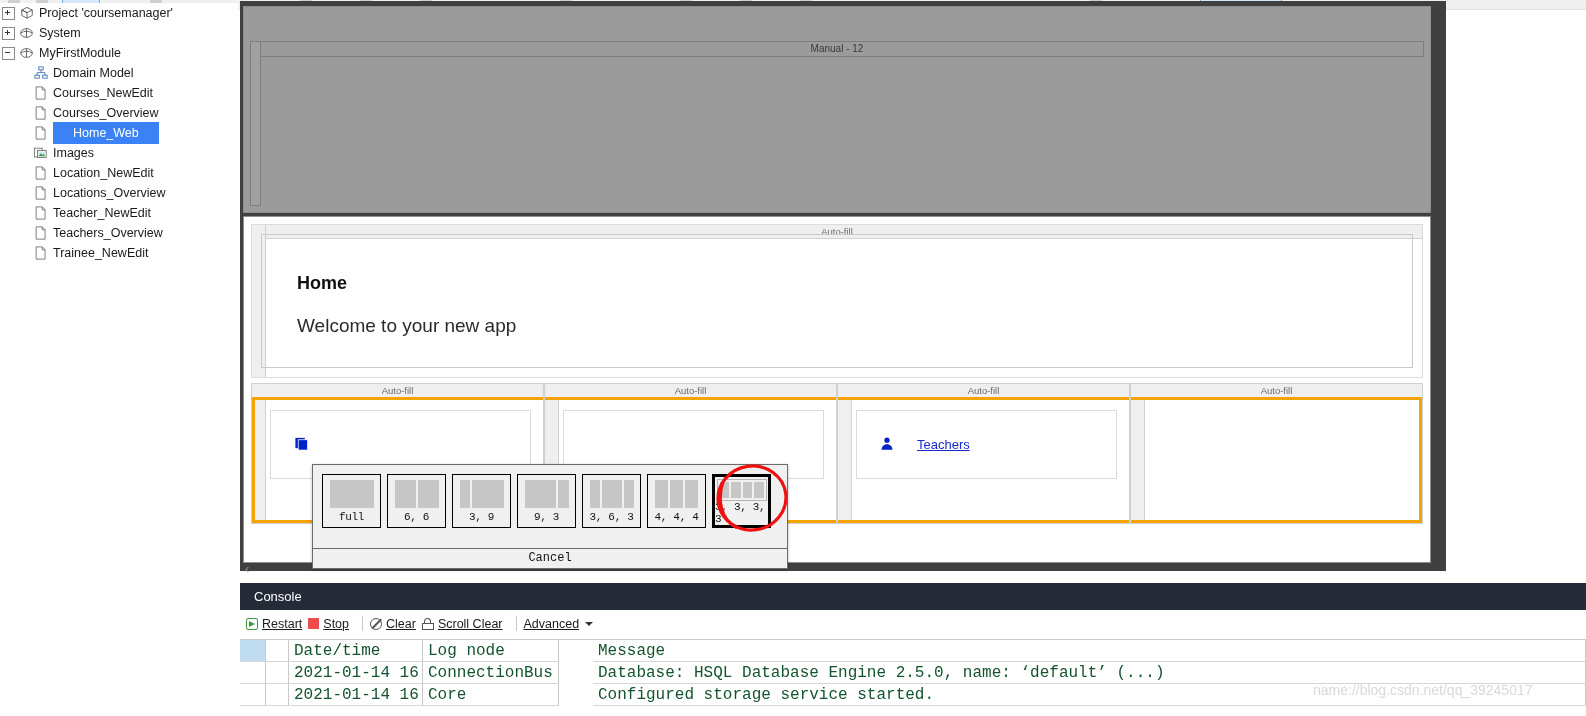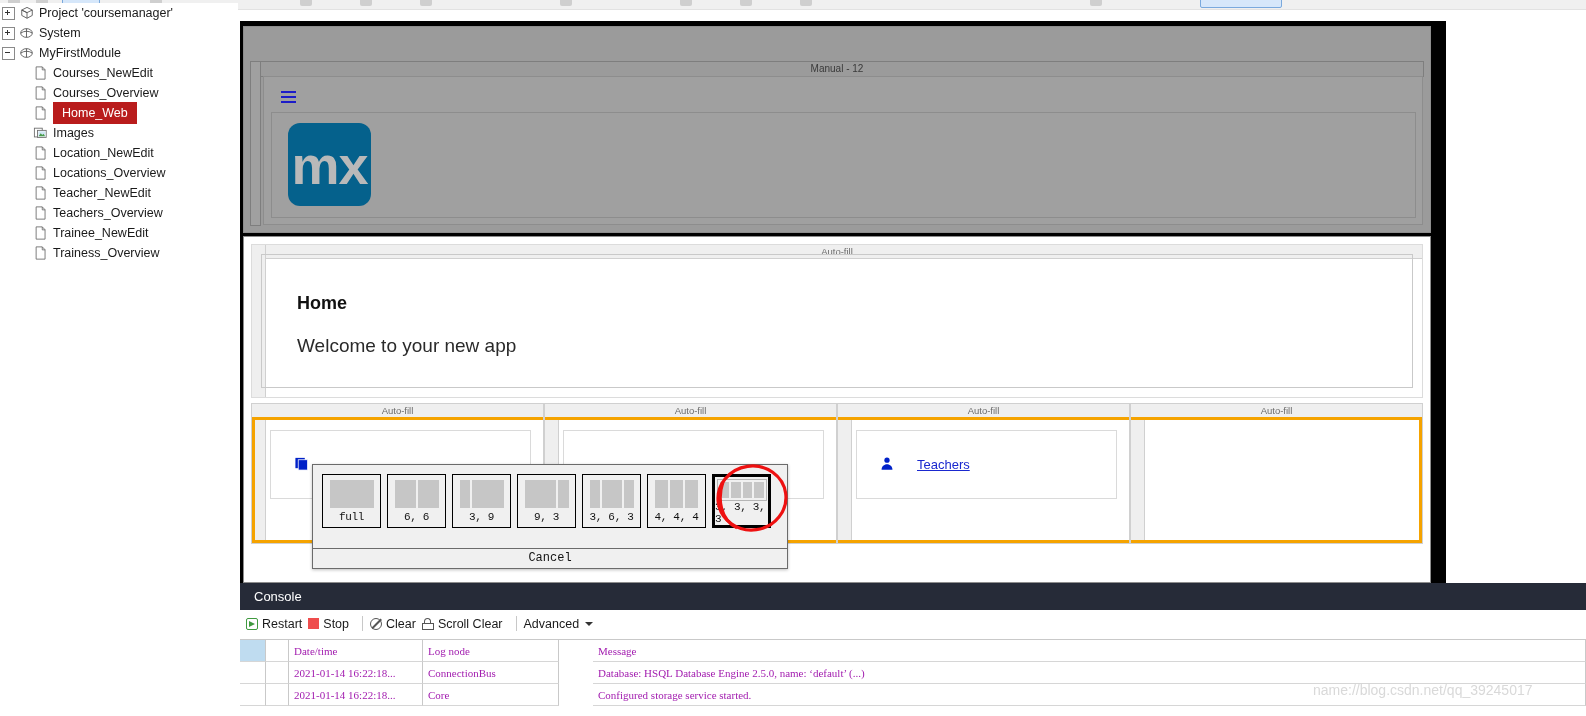--- a/index.html
+++ b/index.html
@@ -55,29 +55,29 @@
   }
   .expander.plus::after {
     content: ""; position: absolute; left: 4px; top: 2px;
     width: 1px; height: 5px; background: #333;
   }
   .expander.none::before { display: none; }
   .tree-icon { width: 17px; height: 16px; margin-right: 4px; flex: 0 0 auto;
                display:flex; align-items:center; justify-content:center; }
   .tree-label { line-height: 20px; }
   .tree-label.sel {
-    background: #b91c1c; color: #ffffff; padding: 1px 9px;
+    background: #3b82f6; color: #ffffff; padding: 1px 20px;
   }
   .indent1 { padding-left: 18px; }
 
   
   .editor {
-    position: absolute; left: 240px; top: 21px;
+    position: absolute; left: 240px; top: 1px;
     width: 1206px; height: 570px;
-    background: #000000;
+    background: #404040;
   }
   .phone-frame {
     position: absolute; left: 3px; top: 5px; width: 1186px; height: 205px;
     background: #9b9b9b; border: 1px solid #8d8d8d;
   }
   .mh-bar {
     position: absolute; left: 6px; top: 34px; right: 6px; height: 14px;
     background: #9b9b9b; border: 1px solid #7e7e7e;
     font-size: 10px; color: #3a3a3a; text-align: center; line-height: 13px;
   }
@@ -216,21 +216,21 @@
     position: absolute; left: 0; top: 0; right: 0; height: 27px;
     background: #262b38; color: #ffffff;
     font-size: 13px; line-height: 27px; padding-left: 14px;
     box-sizing: border-box;
   }
   .console-toolbar {
     position: absolute; left: 0; top: 27px; right: 0; height: 27px;
     background: #ffffff; display: flex; align-items: center;
     font-size: 12.5px; color: #1a1a1a; padding-left: 6px; box-sizing: border-box;
   }
-  .ctb-item { display: flex; align-items: center; margin-right: 6px; }
+  .ctb-item { display: flex; align-items: center; margin-right: 6px; text-decoration: underline; }
   .ctb-item .lbl { margin-left: 4px; }
   .ctb-sep { width: 1px; height: 15px; background: #c8c8c8; margin: 0 7px; }
   .ico-restart {
     width: 12px; height: 12px; border: 1.5px solid #3f9a3f; border-radius: 2px;
     position: relative; box-sizing: border-box;
   }
   .ico-restart::after {
     content: ""; position: absolute; left: 2px; top: 2px;
     border-left: 6px solid #3f9a3f; border-top: 3.5px solid transparent;
     border-bottom: 3.5px solid transparent;
@@ -256,21 +256,21 @@
   }
   .caret-down {
     width: 0; height: 0; border-left: 4px solid transparent;
     border-right: 4px solid transparent; border-top: 4px solid #333;
     margin-left: 6px;
   }
 
   .log-table {
     position: absolute; left: 0; top: 56px; right: 0; bottom: 0;
     border-top: 1px solid #c9c9c9;
-    font-family: Liberation Serif, serif; font-size: 11px; color: #a21caf;
+    font-family: Liberation Mono, monospace; font-size: 16px; color: #14532d;
   }
   .log-row { display: flex; height: 22px; align-items: stretch; }
   .log-cell {
     border-right: 1px solid #c9c9c9; border-bottom: 1px solid #d6d6d6;
     display: flex; align-items: center; padding-left: 5px;
     box-sizing: border-box; overflow: hidden; white-space: nowrap;
   }
   .log-head .log-cell { background: #ffffff; }
   .c0 { width: 26px; padding: 0; }
   .log-head .c0 { background: #bfdcf0; }
@@ -335,20 +335,32 @@
             <ellipse cx="8" cy="8" rx="6.6" ry="5" fill="none" stroke="#555" stroke-width="1"></ellipse>
             <path d="M1.4 8 Q8 4 14.6 8" fill="none" stroke="#555" stroke-width="1"></path>
             <path d="M8 3 v10" stroke="#555" stroke-width="1"></path>
           </svg>
         </span>
         <span class="tree-label">MyFirstModule</span>
       </div>
       <div class="tree-row indent1">
         <span class="expander none"></span>
         <span class="tree-icon">
+          <svg width="14" height="14" viewBox="0 0 16 16">
+            <rect x="5.5" y="1" width="5" height="3.4" fill="none" stroke="#3a6fb5"></rect>
+            <rect x="1" y="10.5" width="5" height="3.4" fill="none" stroke="#3a6fb5"></rect>
+            <rect x="10" y="10.5" width="5" height="3.4" fill="none" stroke="#3a6fb5"></rect>
+            <path d="M8 4.4v3.2M3.5 10.5V7.6h9v2.9" fill="none" stroke="#3a6fb5"></path>
+          </svg>
+        </span>
+        <span class="tree-label">Domain Model</span>
+      </div>
+      <div class="tree-row indent1">
+        <span class="expander none"></span>
+        <span class="tree-icon">
           <svg width="13" height="14" viewBox="0 0 14 16">
             <path d="M2 1h7l3.2 3.2V15H2z" fill="#fff" stroke="#6d6d6d" stroke-width="1"></path>
             <path d="M9 1v3.4h3.2" fill="none" stroke="#6d6d6d" stroke-width="1"></path>
           </svg>
         </span>
         <span class="tree-label">Courses_NewEdit</span>
       </div>
       <div class="tree-row indent1">
         <span class="expander none"></span>
         <span class="tree-icon">
@@ -424,47 +436,27 @@
       <div class="tree-row indent1">
         <span class="expander none"></span>
         <span class="tree-icon">
           <svg width="13" height="14" viewBox="0 0 14 16">
             <path d="M2 1h7l3.2 3.2V15H2z" fill="#fff" stroke="#6d6d6d" stroke-width="1"></path>
             <path d="M9 1v3.4h3.2" fill="none" stroke="#6d6d6d" stroke-width="1"></path>
           </svg>
         </span>
         <span class="tree-label">Trainee_NewEdit</span>
       </div>
-      <div class="tree-row indent1">
-        <span class="expander none"></span>
-        <span class="tree-icon">
-          <svg width="13" height="14" viewBox="0 0 14 16">
-            <path d="M2 1h7l3.2 3.2V15H2z" fill="#fff" stroke="#6d6d6d" stroke-width="1"></path>
-            <path d="M9 1v3.4h3.2" fill="none" stroke="#6d6d6d" stroke-width="1"></path>
-          </svg>
-        </span>
-        <span class="tree-label">Trainess_Overview</span>
-      </div>
     </div>
 
   <div class="editor">
 
     <div class="phone-frame">
       <div class="mh-bar">Manual - 12</div>
       <div class="mh-gutter"></div>
-      <div class="hdr-box">
-        <div class="hamburger">
-          <i></i>
-            <i></i>
-            <i></i>
-        </div>
-        <div class="logo-box">
-          <div class="mx-logo">mx</div>
-        </div>
-      </div>
     </div>
 
     <div class="page-body">
 
       <div class="home-outer">
         <div class="rg-header">Auto-fill</div>
         <div class="rg-gutter"></div>
         <div class="home-inner">
           <div class="home-title">Home</div>
           <div class="home-sub">Welcome to your new app</div>

